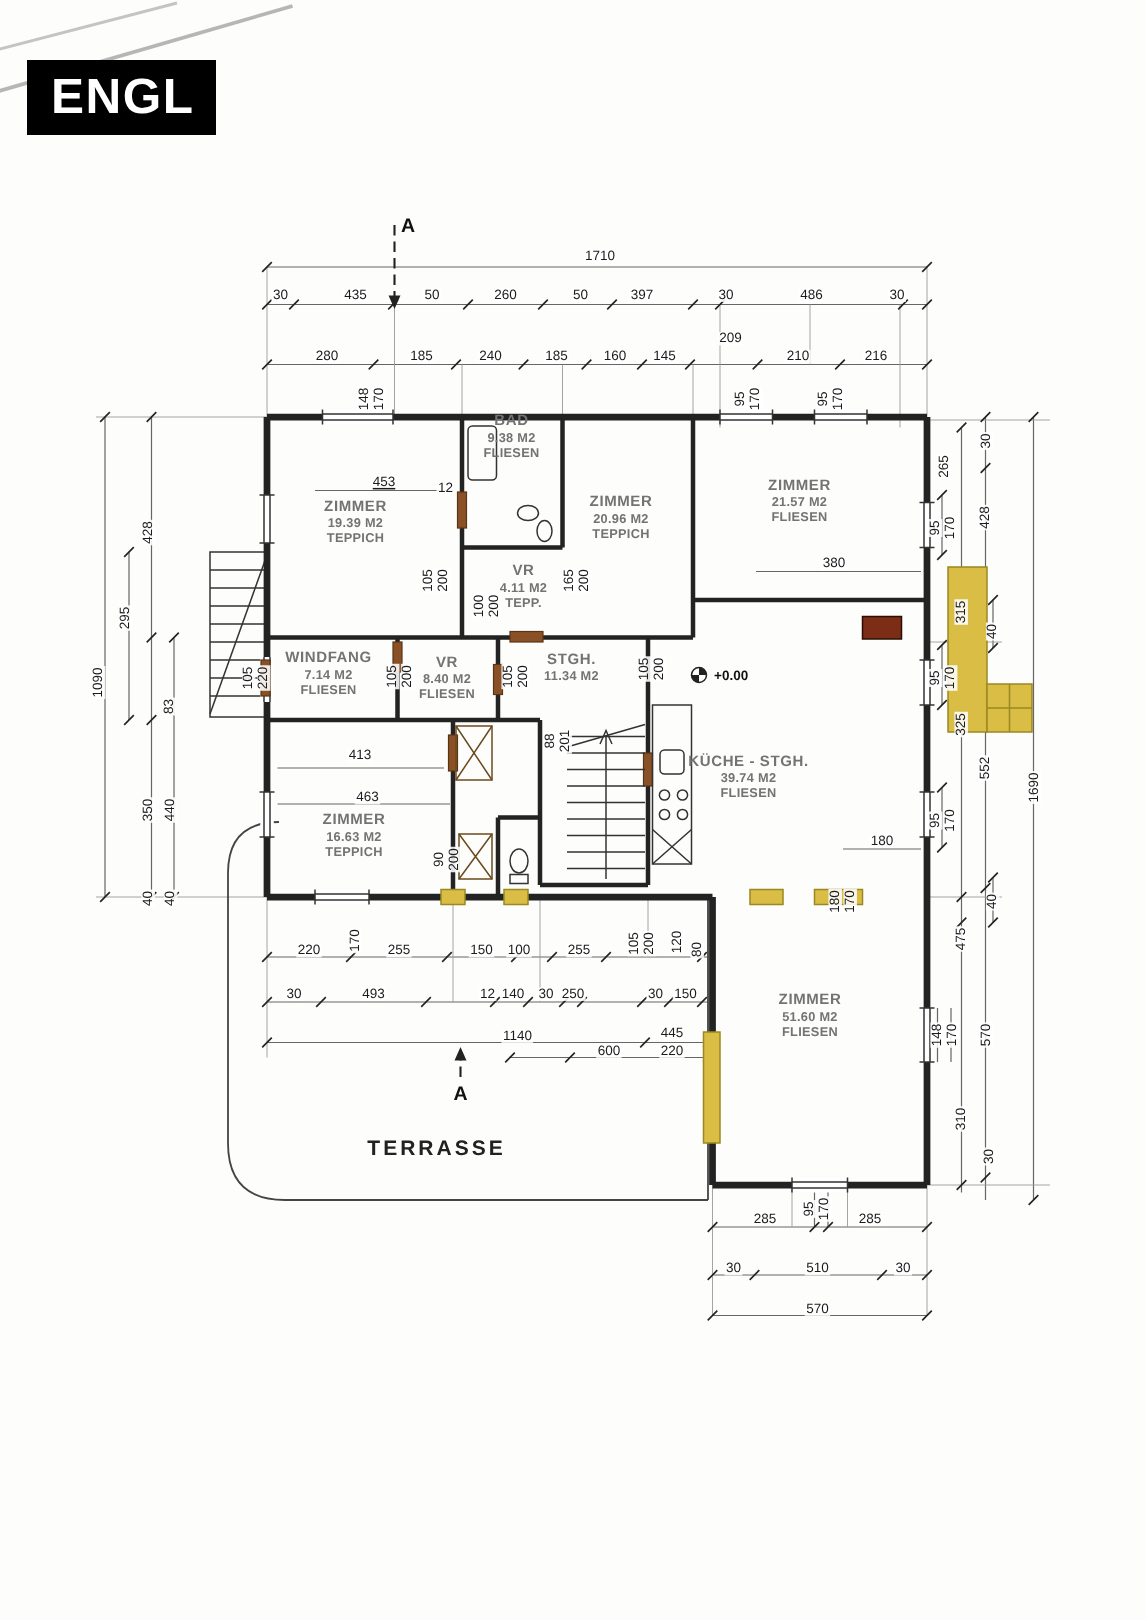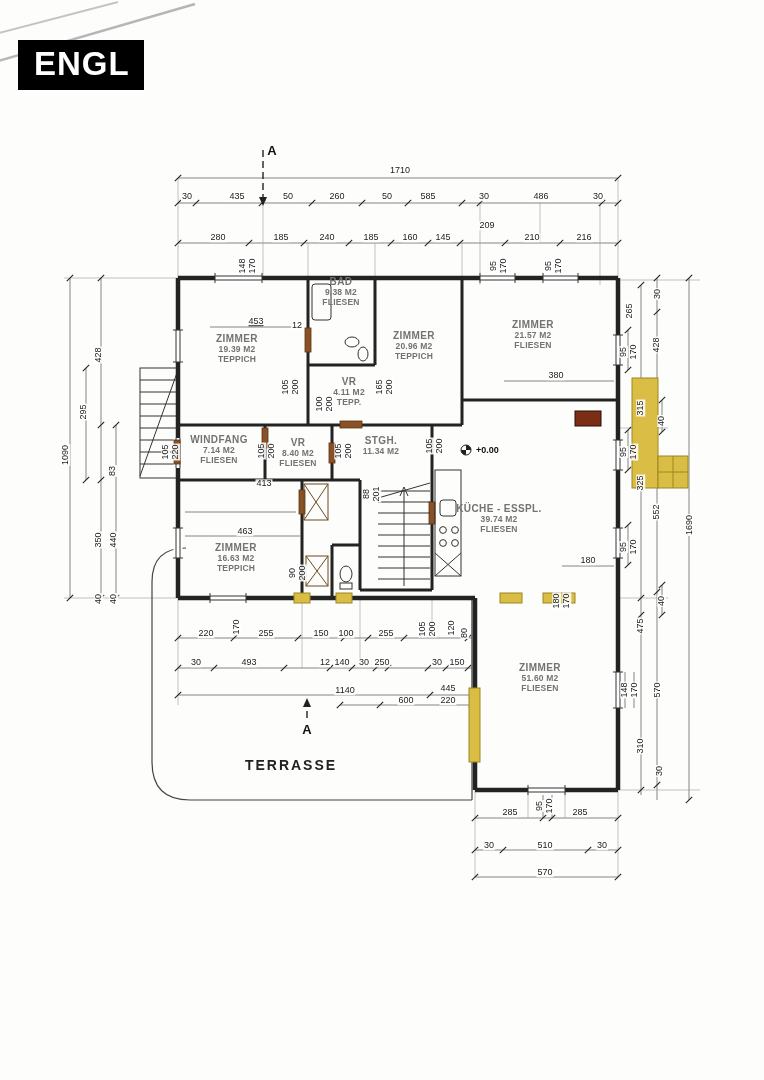--- a/index.html
+++ b/index.html
@@ -306,21 +306,21 @@
     <div class="rname">VR</div>
     <div class="rarea">8.40 M2</div>
     <div class="rfloor">FLIESEN</div>
   </div>
   <div class="room" style="left:381px;top:445px">
     <div class="rname">STGH.</div>
     <div class="rarea">11.34 M2</div>
     <div class="rfloor"></div>
   </div>
   <div class="room" style="left:499px;top:518px">
-    <div class="rname">KÜCHE - ESSPL.</div>
+    <div class="rname">KÜCHE - STGH.</div>
     <div class="rarea">39.74 M2</div>
     <div class="rfloor">FLIESEN</div>
   </div>
   <div class="room" style="left:236px;top:557px">
     <div class="rname">ZIMMER</div>
     <div class="rarea">16.63 M2</div>
     <div class="rfloor">TEPPICH</div>
   </div>
   <div class="room" style="left:540px;top:677px">
     <div class="rname">ZIMMER</div>
@@ -330,21 +330,21 @@
 
   <div class="big-label" style="left:291px;top:765px">TERRASSE</div>
 
   <div id="dims">
       <span class="dim" style="left: 400px; top: 171px;">1710</span>
       <span class="dim" style="left: 187px; top: 197px;">30</span>
       <span class="dim" style="left: 237px; top: 197px;">435</span>
       <span class="dim" style="left: 288px; top: 197px;">50</span>
       <span class="dim" style="left: 337px; top: 197px;">260</span>
       <span class="dim" style="left: 387px; top: 197px;">50</span>
-      <span class="dim" style="left: 428px; top: 197px;">585</span>
+      <span class="dim" style="left: 428px; top: 197px;">397</span>
       <span class="dim" style="left: 484px; top: 197px;">30</span>
       <span class="dim" style="left: 541px; top: 197px;">486</span>
       <span class="dim" style="left: 598px; top: 197px;">30</span>
       <span class="dim" style="left: 487px; top: 226px;">209</span>
       <span class="dim" style="left: 218px; top: 238px;">280</span>
       <span class="dim" style="left: 281px; top: 238px;">185</span>
       <span class="dim" style="left: 327px; top: 238px;">240</span>
       <span class="dim" style="left: 371px; top: 238px;">185</span>
       <span class="dim" style="left: 410px; top: 238px;">160</span>
       <span class="dim" style="left: 443px; top: 238px;">145</span>
@@ -374,21 +374,21 @@
       <span class="dim rot" style="left: 390px; top: 387px;">200</span>
       <span class="dim rot" style="left: 320px; top: 404px;">100</span>
       <span class="dim rot" style="left: 330px; top: 404px;">200</span>
       <span class="dim rot" style="left: 262px; top: 451px;">105</span>
       <span class="dim rot" style="left: 272px; top: 451px;">200</span>
       <span class="dim rot" style="left: 339px; top: 451px;">105</span>
       <span class="dim rot" style="left: 349px; top: 451px;">200</span>
       <span class="dim rot" style="left: 430px; top: 446px;">105</span>
       <span class="dim rot" style="left: 440px; top: 446px;">200</span>
       <span class="dim" style="left: 556px; top: 376px;">380</span>
-      <span class="dim" style="left: 240px; top: 484px; margin-left: 24px;">413</span>
+      <span class="dim" style="left: 240px; top: 504px;">413</span>
       <span class="dim" style="left: 245px; top: 532px;">463</span>
       <span class="dim rot" style="left: 367px; top: 494px;">88</span>
       <span class="dim rot" style="left: 377px; top: 494px;">201</span>
       <span class="dim rot" style="left: 293px; top: 573px;">90</span>
       <span class="dim rot" style="left: 303px; top: 573px;">200</span>
       <span class="dim" style="left: 588px; top: 561px;">180</span>
       <span class="dim rot" style="left: 557px; top: 601px;">180</span>
       <span class="dim rot" style="left: 567px; top: 601px;">170</span>
       <span class="dim rot" style="left: 237px; top: 627px;">170</span>
       <span class="dim" style="left: 206px; top: 634px;">220</span>

